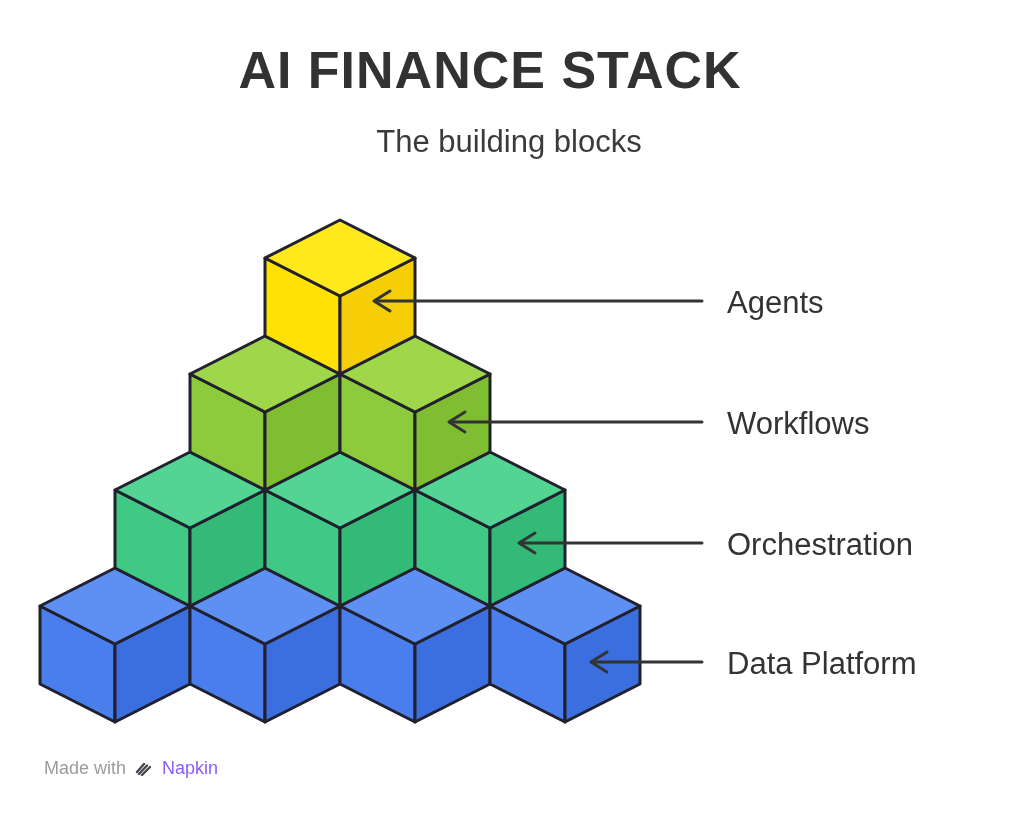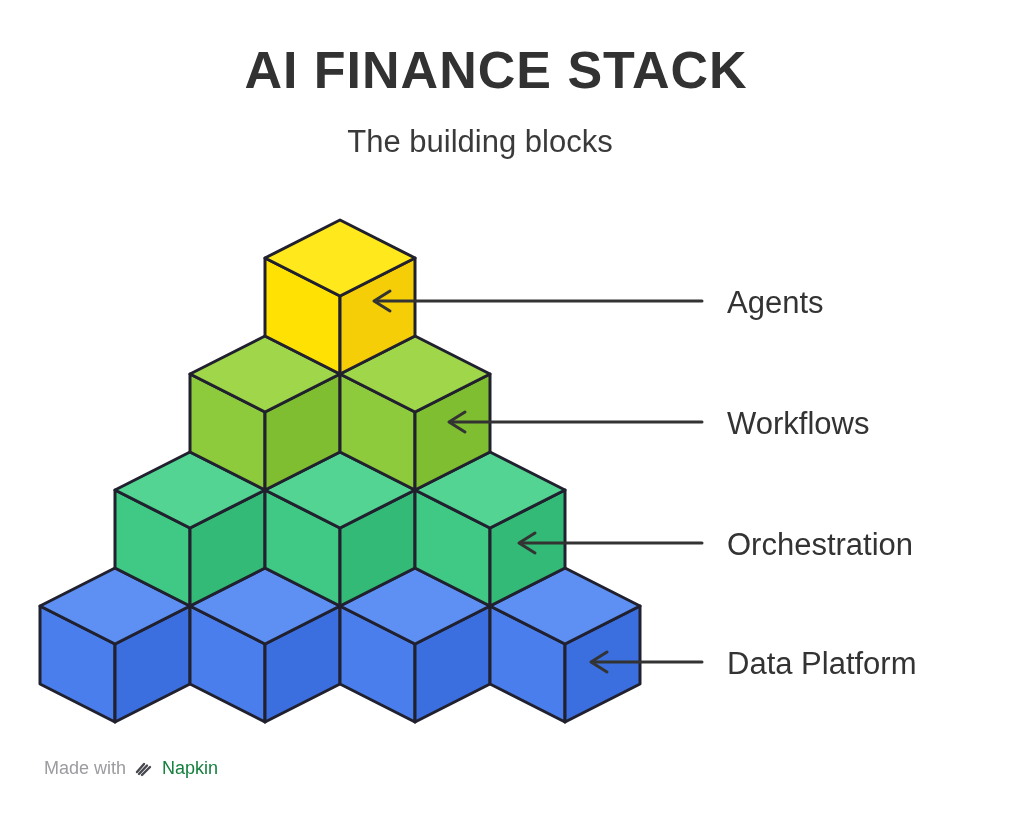--- a/index.html
+++ b/index.html
@@ -1,46 +1,46 @@
 <!DOCTYPE html>
 <html><head>
 <meta charset="utf-8">
 <style>
   html, body { margin:0; padding:0; background:#ffffff; }
   body { width:1024px; height:823px; font-family:"Liberation Sans", sans-serif; }
   .canvas { position:relative; width:1024px; height:823px; background:#ffffff; overflow:hidden; }
 
   .title {
-    position:absolute; top:40px; left:16px; width:960px;
+    position:absolute; top:40px; left:10px; width:960px;
     text-align:center; font-size:52px; font-weight:800;
     letter-spacing:1px; color:#323232;
   }
   .subtitle {
-    position:absolute; top:124px; left:0; width:960px;
-    text-align:center; font-size:31px; font-weight:400; color:#3a3a3a;
+    position:absolute; top:124px; left:16px; width:960px;
+    text-align:center; font-size:31px; font-weight:400; color:#3a3a3a;padding-left:13px;
   }
 
   svg.diagram { position:absolute; left:0; top:0; }
 
   .cube polygon { stroke:#20202e; stroke-width:3; stroke-linejoin:round; }
 
   .callout line, .callout path {
     stroke:#333333; stroke-width:3; stroke-linecap:round; stroke-linejoin:round; fill:none;
   }
   .callout text {
     font-family:"Liberation Sans", sans-serif;
     font-size:31px; font-weight:500; fill:#333333;
   }
 
   .footer {
     position:absolute; left:44px; top:758px;
     display:flex; gap:8px;
     font-size:18px; color:#9b9ba0;
   }
-  .footer .brand { color:#15803d; font-weight:500; }
+  .footer .brand { color:#8b5cf6; font-weight:500; }
   .napkin-icon { display:inline-block; }
 </style>
 </head>
 <body>
 
 <div class="canvas">
 
   <div class="title">AI FINANCE STACK</div>
   <div class="subtitle">The building blocks</div>
 

